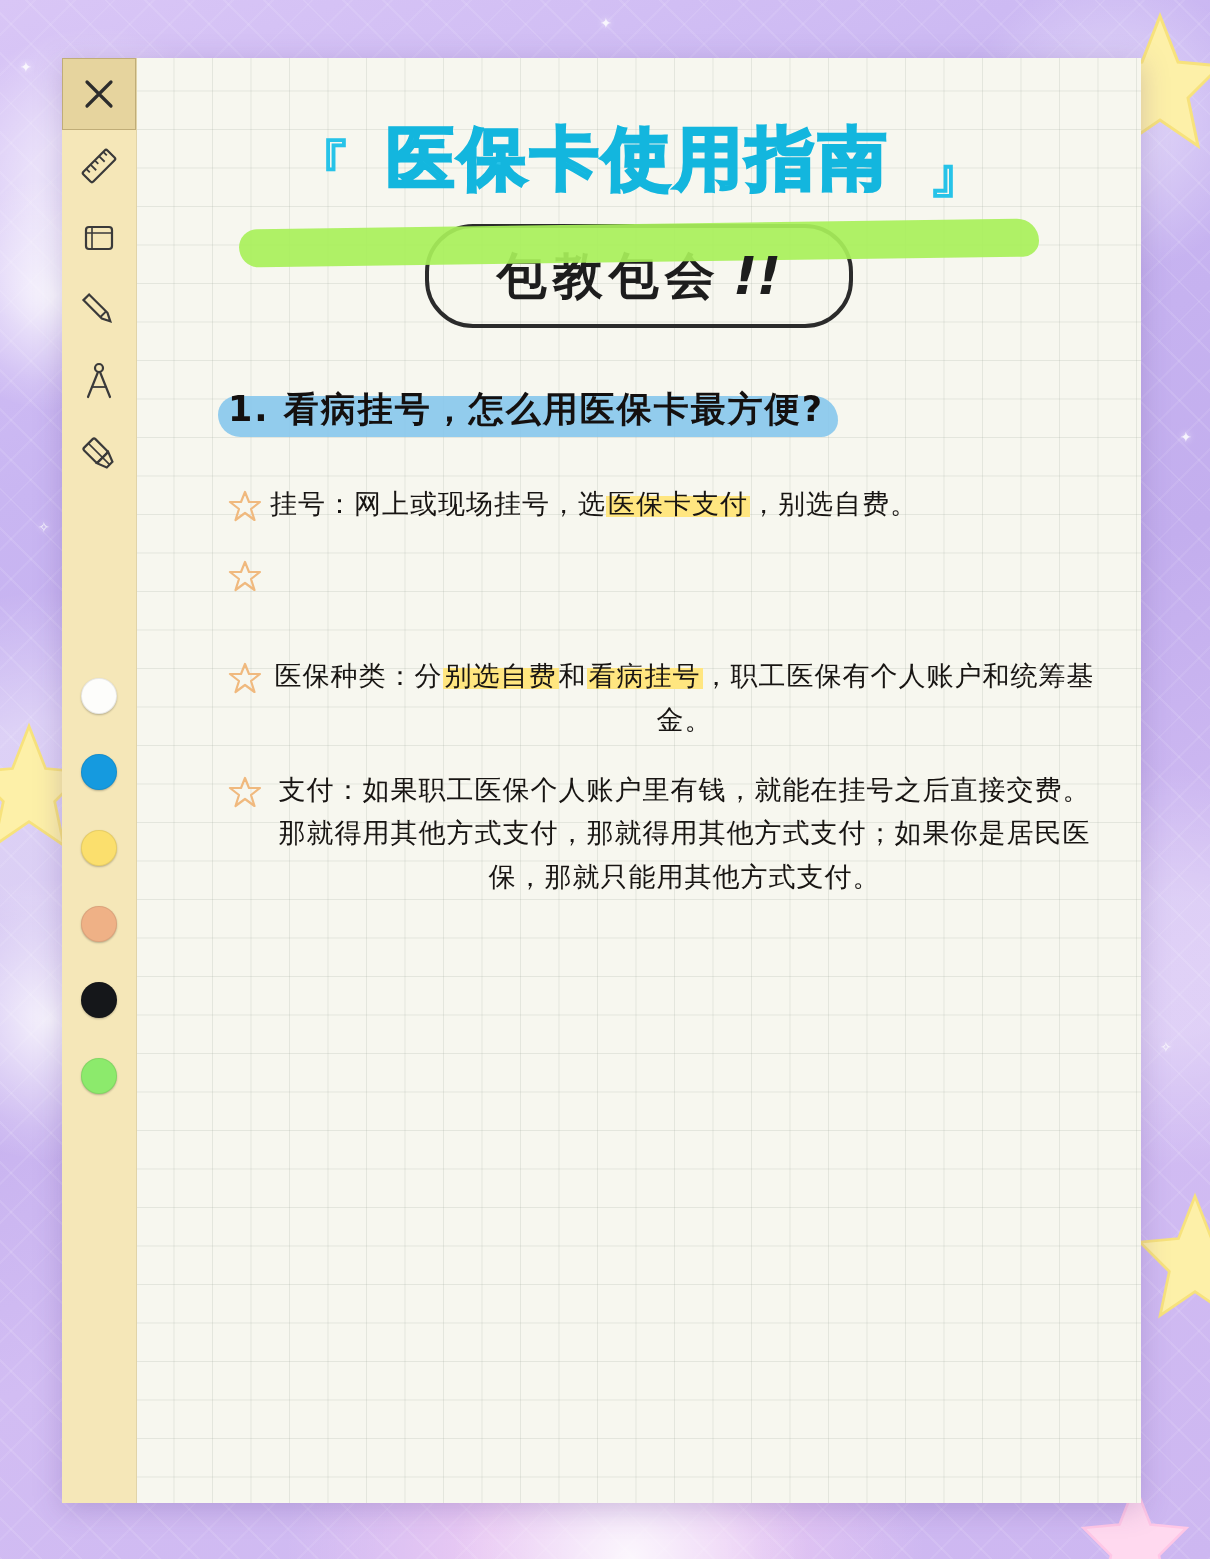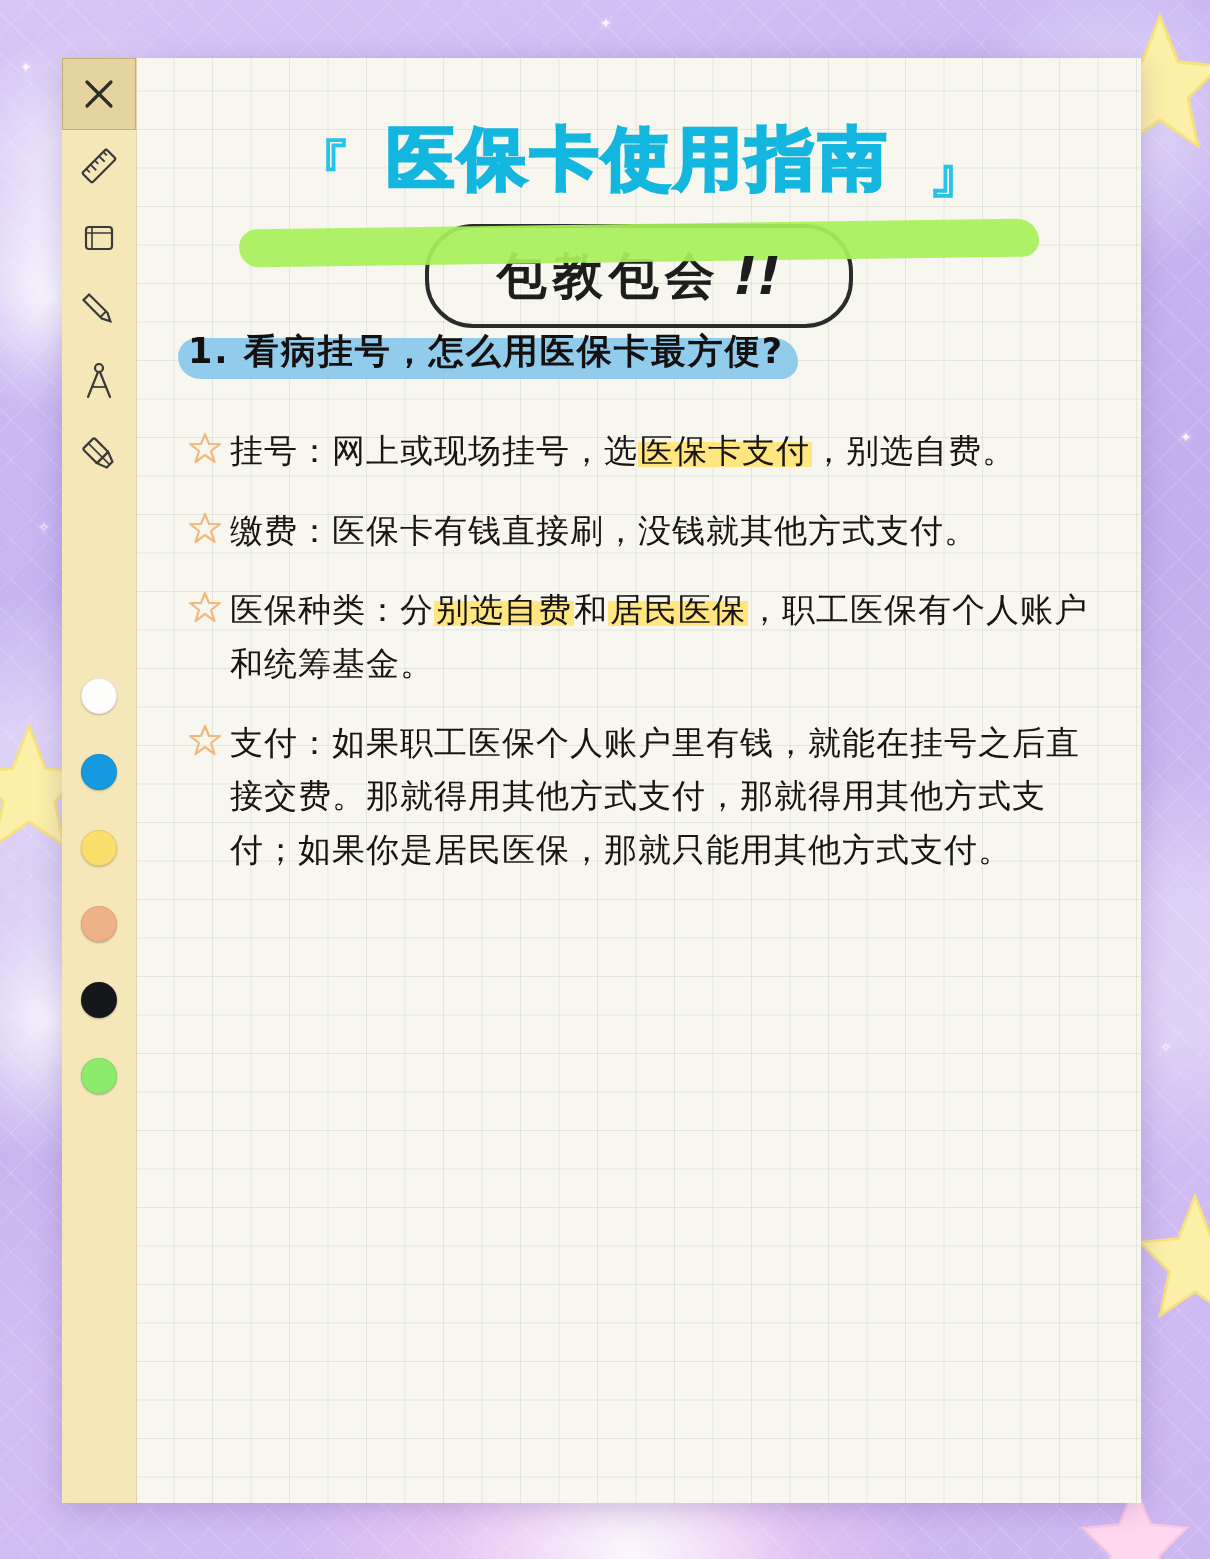--- a/index.html
+++ b/index.html
@@ -188,21 +188,22 @@
   .sub-bang {
     font-family: "DejaVu Sans", sans-serif;
     font-size: 52px;
     font-weight: bold;
     color: #1d1d1d;
     transform: skewX(-12deg);
     margin-left: 6px;
   }
 
   .section {
-    padding-left: 52px;
+    margin-top: 58px;
+    padding-left: 92px;
     padding-right: 42px;
   }
   .sec-head {
     position: relative;
     display: inline-block;
     margin-bottom: 28px;
   }
   .sec-head .hl {
     position: absolute;
     left: -10px;
@@ -226,25 +227,26 @@
     display: flex;
     align-items: flex-start;
     margin: 22px 0 26px;
   }
   .bullet .star-ico {
     flex: 0 0 auto;
     width: 42px;
     margin-top: 6px;
   }
   .bullet .body {
-    font-family: Liberation Serif, serif;
-    font-size: 33px;
+    font-family: Liberation Sans, sans-serif;
+    font-size: 27px;
     line-height: 1.62;
     color: #181513;
     letter-spacing: 1px;
+    text-align: center;
   }
   .mark-y {
     background: linear-gradient(transparent 24%, #ffe680 24%, #ffe680 94%, transparent 94%);
     padding: 0 2px;
   }
 
   
 </style>
 </head>
 <body>
@@ -379,33 +381,32 @@
         </span>
         <span class="body">挂号：网上或现场挂号，选<span class="mark-y">医保卡支付</span>，别选自费。</span>
       </div>
 
       <div class="bullet">
         <span class="star-ico">
           <svg width="34" height="34" viewBox="0 0 34 34">
               <path d="M17 3 L21 13 L32 13 L23 20 L26.5 31 L17 24 L7.5 31 L11 20 L2 13 L13 13 Z" fill="none" stroke="#f0b97e" stroke-width="2.2" stroke-linejoin="round"></path>
             </svg>
         </span>
-        <span class="body">缴费：医保卡有钱直接刷，没钱就其他方式支付。</span>
       </div>
     </div>
 
     <div class="section">
 
       <div class="bullet">
         <span class="star-ico">
           <svg width="34" height="34" viewBox="0 0 34 34">
               <path d="M17 3 L21 13 L32 13 L23 20 L26.5 31 L17 24 L7.5 31 L11 20 L2 13 L13 13 Z" fill="none" stroke="#f0b97e" stroke-width="2.2" stroke-linejoin="round"></path>
             </svg>
         </span>
-        <span class="body">医保种类：分<span class="mark-y">别选自费</span>和<span class="mark-y">居民医保</span>，职工医保有个人账户和统筹基金。</span>
+        <span class="body">医保种类：分<span class="mark-y">别选自费</span>和<span class="mark-y">看病挂号</span>，职工医保有个人账户和统筹基金。</span>
       </div>
 
       <div class="bullet">
         <span class="star-ico">
           <svg width="34" height="34" viewBox="0 0 34 34">
               <path d="M17 3 L21 13 L32 13 L23 20 L26.5 31 L17 24 L7.5 31 L11 20 L2 13 L13 13 Z" fill="none" stroke="#f0b97e" stroke-width="2.2" stroke-linejoin="round"></path>
             </svg>
         </span>
         <span class="body">支付：如果职工医保个人账户里有钱，就能在挂号之后直接交费。那就得用其他方式支付，那就得用其他方式支付；如果你是居民医保，那就只能用其他方式支付。</span>
       </div>

